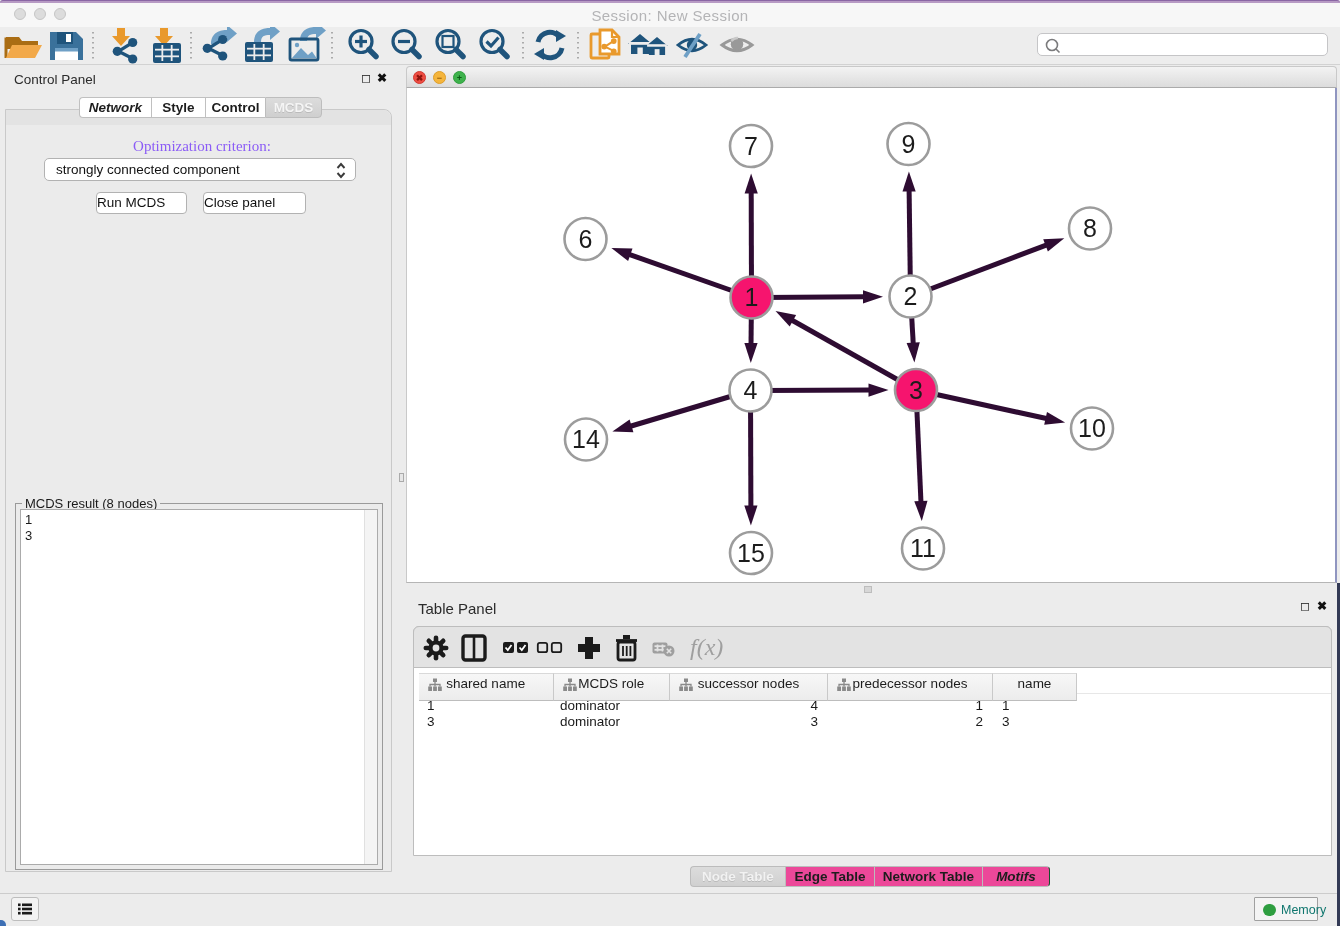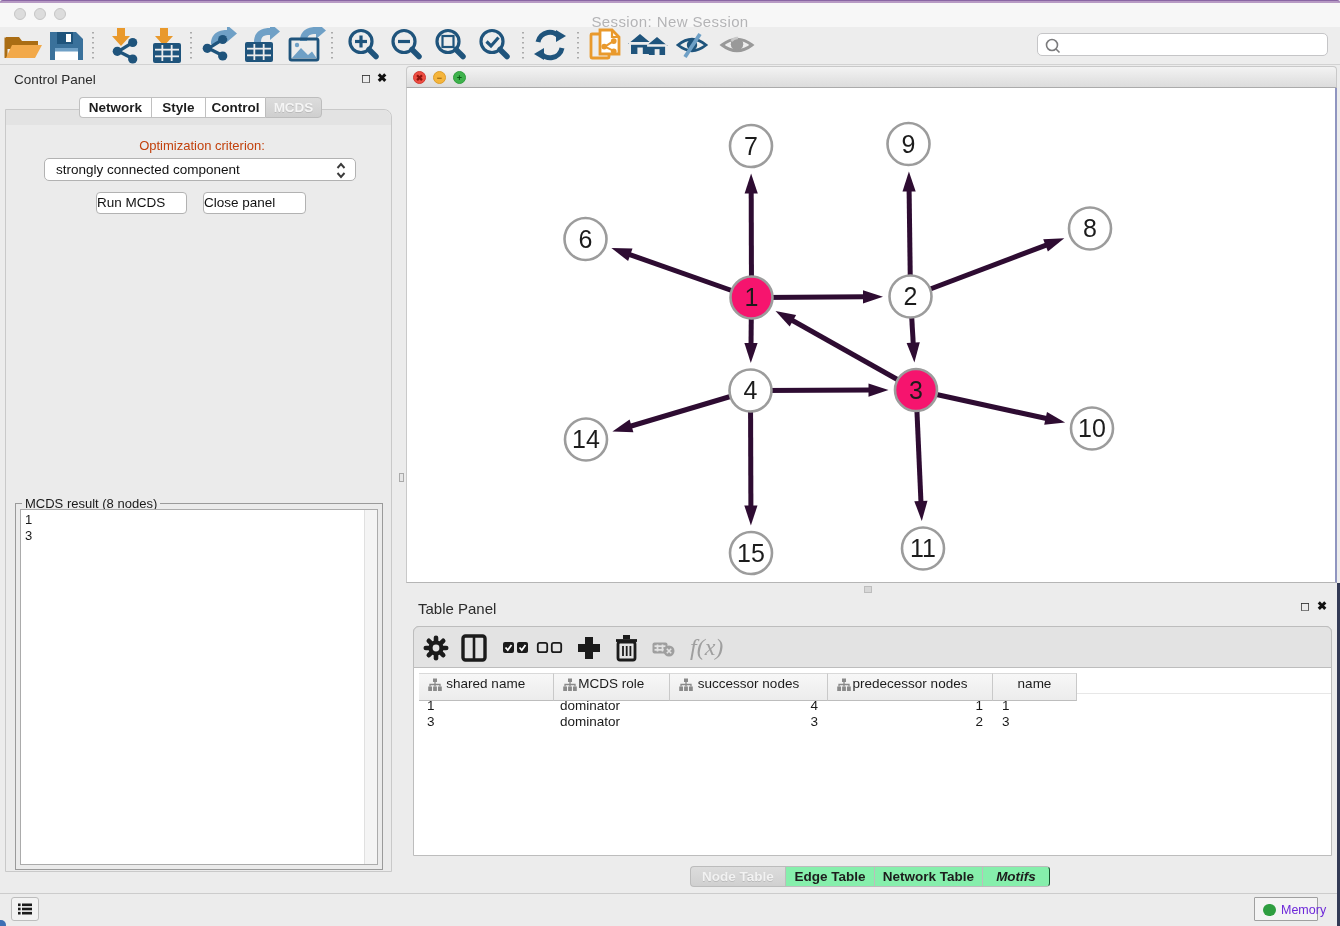--- a/index.html
+++ b/index.html
@@ -4,62 +4,62 @@
 <style>
   * { margin:0; padding:0; box-sizing:border-box; }
   html,body { width:1340px; height:926px; overflow:hidden; }
   body { font-family:"Liberation Sans", sans-serif; background:#ececec; position:relative; }
   .abs { position:absolute; }
 
   
   #purple { left:0; top:0; width:1340px; height:3px; background:#b79ac4; border-top:1px solid #8a66a4; border-radius:5px 5px 0 0; }
   #titlebar { left:0; top:3px; width:1340px; height:24px; background:#f7f7f7; }
   .tl-gray { width:12px; height:12px; border-radius:50%; background:#dcdcdc; border:1px solid #c6c6c6; top:5px; }
-  #wintitle { width:100%; text-align:center; top:4px; font-size:15px; letter-spacing:0.4px; color:#b4b4b6;margin-top:6px; }
+  #wintitle { width:100%; text-align:center; top:4px; font-size:15px; letter-spacing:0.4px; color:#b4b4b6; }
 
   
   #toolbar { left:0; top:27px; width:1340px; height:38px; background:#ededed; border-bottom:1px solid #d2d2d2; }
   #search { left:1037px; top:6px; width:291px; height:23px; background:#fff; border:1px solid #c5c5c7; border-radius:5px; }
 
   
   #cp-title { left:14px; top:72px; font-size:13.5px; color:#2b2b2b; }
   .winbtn { font-size:12px; color:#111; top:71px; }
   #cp-pane { left:5px; top:109px; width:387px; height:763px; background:#ebebeb; border:1px solid #c9c9c9; border-radius:0 8px 0 0; }
   #cp-band { left:6px; top:110px; width:385px; height:15px; background:#e3e3e3; border-radius:0 8px 0 0; }
   .tab { position:absolute; top:97px; height:21px; background:#fff; border:1px solid #c0c0c0; border-right:none; font-size:13.5px; font-weight:bold; color:#1d1d1d; text-align:center; line-height:20px; }
   #tab-mcds { background:linear-gradient(#dcdcdc,#cfcfcf); color:#f5f5f5; border:1px solid #bdbdbd; border-radius:0 4px 4px 0; text-shadow:0 1px 0 #bbb; }
-  #tab-network { border-radius:4px 0 0 4px; }
-  #opt-label { left:8px; top:138px; width:388px; text-align:center; font-size:13px; color:#c2410c; }
+  #tab-network { border-radius:4px 0 0 4px;font-style:italic; }
+  #opt-label { left:8px; top:138px; width:388px; text-align:center; font-size:15px; color:#8b5cf6;font-family:Liberation Serif, serif; }
   #dropdown { left:44px; top:158px; width:312px; height:23px; background:#fff; border:1px solid #b2b2b2; border-radius:5px; font-size:13.5px; color:#111; line-height:21px; padding-left:11px; }
   .btn { position:absolute; top:192px; height:22px; background:#fff; border:1px solid #b2b2b2; border-radius:4px; font-size:13.5px; color:#111; text-align:left; line-height:20px; }
   #fieldset { left:15px; top:503px; width:368px; height:367px; border:1px solid #9a9a9a; }
   #fieldset-label { left:22px; top:496px; background:#ebebeb; padding:0 3px; font-size:13px; color:#1a1a1a; }
   #mcds-text { left:20px; top:509px; width:358px; height:356px; background:#fff; border:1px solid #ababab; font-size:13px; color:#1a1a1a; line-height:16px; padding:2px 0 0 4px; }
   #mcds-scroll { left:364px; top:510px; width:13px; height:354px; background:#f4f4f4; border-left:1px solid #e0e0e0; }
 
   
   #net-title { left:406px; top:66px; width:931px; height:22px; background:linear-gradient(#f3f3f3,#dcdcdc); border:1px solid #c9c9c9; border-bottom:1px solid #ababab; border-radius:4px 4px 0 0; }
   .tl { width:13px; height:13px; border-radius:50%; top:4px; font-size:9px; font-weight:bold; text-align:center; line-height:12.5px; }
   #net-name { width:100%; text-align:center; top:3px; font-size:13.5px; font-weight:bold; color:#111; }
   #canvas { left:406px; top:88px; width:931px; height:495px; background:#fff; border-right:2px solid #9095c0; border-left:1px solid #c9c9c9; border-bottom:1px solid #b5b5b5; }
 
   
   #tp-title { left:418px; top:600px; font-size:15px; color:#2b2b2b; }
   #tp-box { left:413px; top:626px; width:919px; height:230px; background:#fff; border:1px solid #bdbdbd; border-radius:6px 6px 0 0; }
   #tp-toolbar { left:413px; top:626px; width:919px; height:42px; background:#e3e3e3; border:1px solid #bdbdbd; border-radius:6px 6px 0 0; }
   .hcell { position:absolute; top:673px; height:28px; background:linear-gradient(#f7f7f7,#ececec); border-top:1px solid #d9d9d9; border-right:1px solid #c9c9c9; border-bottom:1px solid #bdbdbd; font-size:13.5px; color:#1c1c1c; text-align:center; line-height:20px; }
   .rowtxt { position:absolute; font-size:13.5px; color:#1a1a1a; }
-  .btab { position:absolute; top:866px; height:21px; background:#86efac; border:1px solid #bcbcbc; border-right:none; font-size:13.5px; font-weight:bold; color:#1d1d1d; text-align:center; line-height:19px; }
+  .btab { position:absolute; top:866px; height:21px; background:#ec4899; border:1px solid #bcbcbc; border-right:none; font-size:13.5px; font-weight:bold; color:#1d1d1d; text-align:center; line-height:19px; }
   #btab-node { background:linear-gradient(#dcdcdc,#d0d0d0); color:#f2f2f2; border-radius:4px 0 0 4px; text-shadow:0 1px 0 #bbb; }
   #btab-motifs { border-right:1px solid #14532d; border-radius:0 4px 4px 0;font-style:italic; }
 
   
   #statusbar { left:0; top:893px; width:1340px; height:33px; background:#ececec; border-top:1px solid #cccccc; }
   #listbtn { left:11px; top:897px; width:28px; height:24px; background:#f3f3f3; border:1px solid #bdbdbd; border-radius:3px; }
-  #membtn { left:1254px; top:897px; width:64px; height:24px; background:#f4f4f4; border:1px solid #a0a0a0; border-radius:1px; font-size:12.5px; color:#6d28d9;padding-left:8px; }
+  #membtn { left:1254px; top:897px; width:64px; height:24px; background:#f4f4f4; border:1px solid #a0a0a0; border-radius:1px; font-size:12.5px; color:#0f766e;padding-left:8px; }
 </style>
 </head>
 <body>
 <div class="abs" id="purple"></div>
 <div class="abs" id="titlebar">
   <div class="abs tl-gray" style="left:14px"></div>
   <div class="abs tl-gray" style="left:34px"></div>
   <div class="abs tl-gray" style="left:54px"></div>
   <div class="abs" id="wintitle">Session: New Session</div>
 </div>

